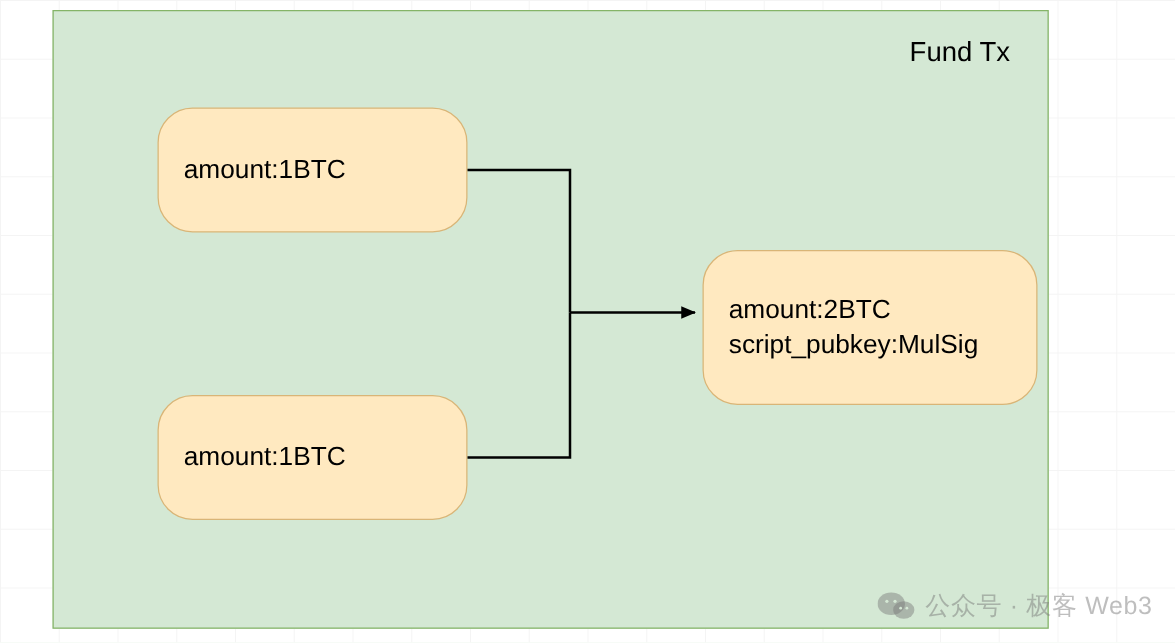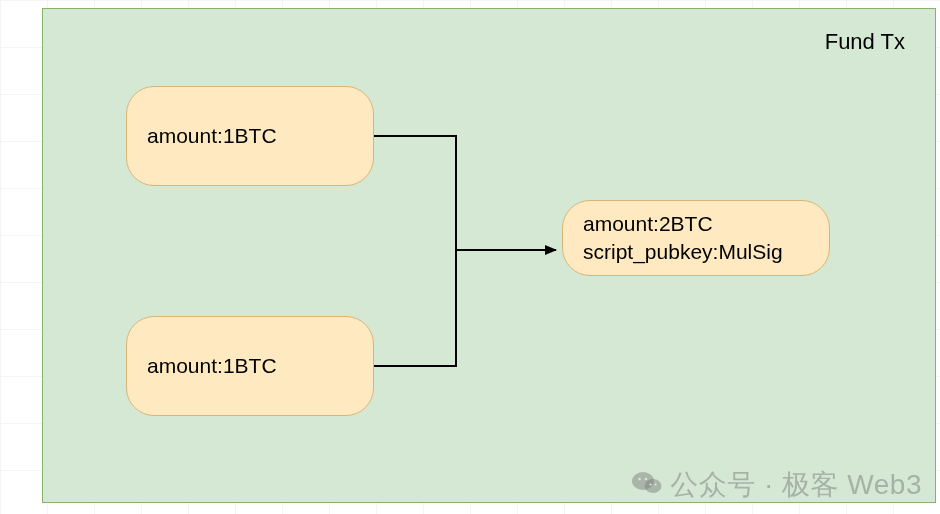--- a/index.html
+++ b/index.html
@@ -17,21 +17,21 @@
     height: 514px;
     background:
       linear-gradient(to right, #f4f4f4 1px, transparent 1px) 0 0 / 47px 47px,
       linear-gradient(to bottom, #f4f4f4 1px, transparent 1px) 0 0 / 47px 47px;
     background-color: #ffffff;
   }
   .container {
     position: absolute;
     left: 42px;
     top: 8px;
-    width: 894px;
+    width: 797px;
     height: 495px;
     background: #d4e8d4;
     border: 1px solid #85b468;
     box-sizing: border-box;
   }
   .container-title {
     position: absolute;
     top: 20px;
     right: 30px;
     font-size: 22px;
@@ -60,31 +60,31 @@
   .node-bob {
     left: 126px;
     top: 316px;
     width: 248px;
     height: 100px;
   }
   .node-output {
     left: 562px;
     top: 200px;
     width: 268px;
-    height: 76px;
+    height: 124px;
   }
   .watermark {
     position: absolute;
     right: 18px;
     bottom: 10px;
-    font-size: 28px;
+    font-size: 20px;
     color: rgba(120,120,120,0.48);
     letter-spacing: 0.5px;
     display: flex;
-    align-items: center;
+    align-items: flex-start;
     gap: 8px;
   }
   .watermark-icon {
     display: inline-block;
     font-size: 26px;
     color: rgba(120,120,120,0.45);
     transform: translateY(1px);
   }
   svg.connectors {
     position: absolute;

